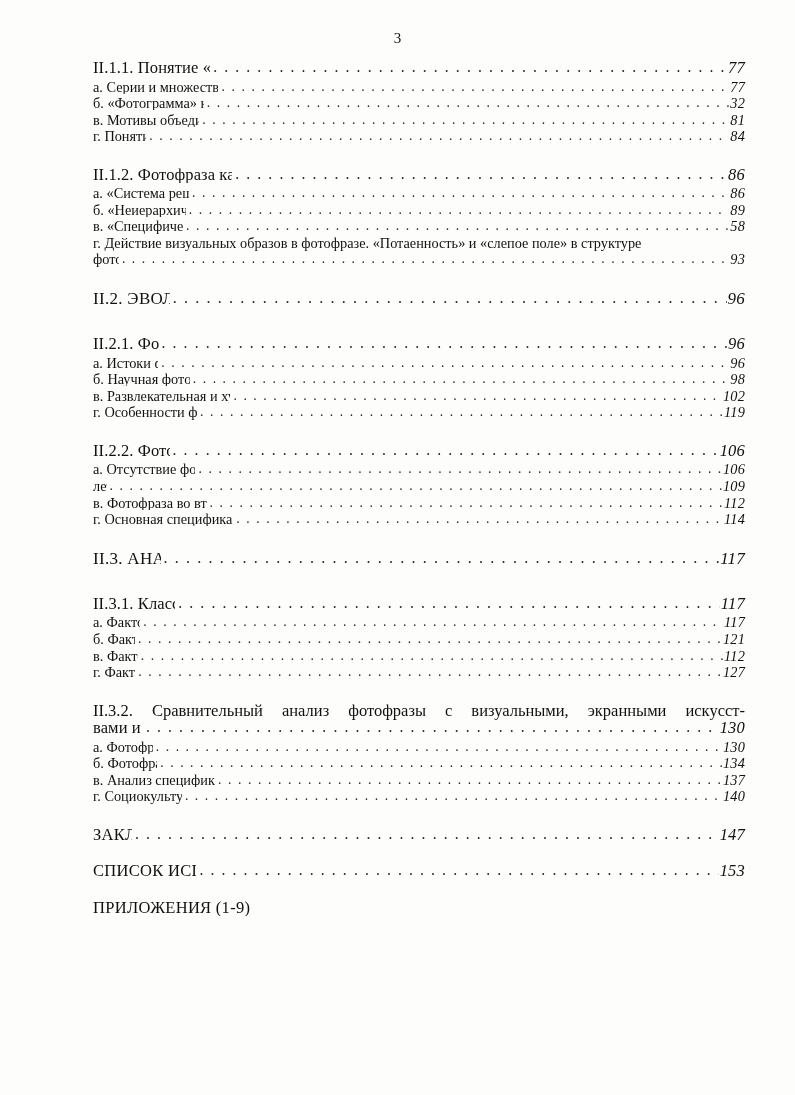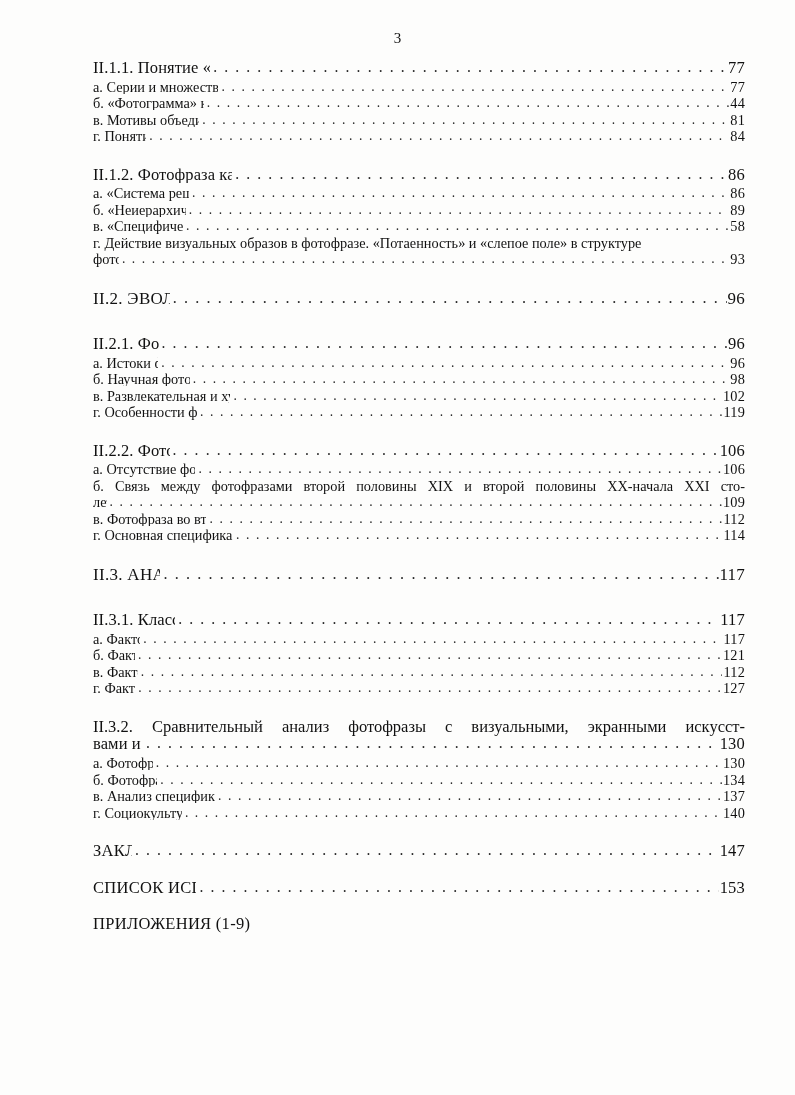--- a/index.html
+++ b/index.html
@@ -59,20 +59,21 @@
     margin: 0 1px 0 3px;
     font-size: 0.95em;
     letter-spacing: 1.6px;
     color: #2a2a2a;
     transform: translateY(-1px);
   }
   .row .pg {
     flex: 0 0 auto;
     text-align: right;
     letter-spacing: 0.2px;
+    font-style: italic;
   }
 
   
   .lvl-sub {            
     font-size: 16.5px;
     margin-bottom: 3px;
   }
   .lvl-sub .txt { letter-spacing: 0.1px; }
 
   .lvl-item {           
@@ -131,21 +132,21 @@
         <div class="row lvl-item">
           <span class="txt">а. Серии и множественности. Фотосерия как открытое различие</span>
           <span class="leader">. . . . . . . . . . . . . . . . . . . . . . . . . . . . . . . . . . . . . . . . . . . . . . . . . . . . . . . . . . . . . . . . . . . . . . . . . . . . . . . . . . . . . . . . . . . . . . . . . . . . . . . . . . . . . . . . . . . . . . . . . . . . . . . . . . . . . . . . . . . . . . . . . . . . . . . . . . . . . . . </span>
           <span class="pg">77</span>
         </div>
       </div>
       <div class="grp">
         <div class="row lvl-item">
           <span class="txt">б. «Фотограмма» как кинематографическое извлечение</span>
           <span class="leader">. . . . . . . . . . . . . . . . . . . . . . . . . . . . . . . . . . . . . . . . . . . . . . . . . . . . . . . . . . . . . . . . . . . . . . . . . . . . . . . . . . . . . . . . . . . . . . . . . . . . . . . . . . . . . . . . . . . . . . . . . . . . . . . . . . . . . . . . . . . . . . . . . . . . . . . . . . . . . . . </span>
-          <span class="pg">44</span>
+          <span class="pg">32</span>
         </div>
       </div>
       <div class="grp">
         <div class="row lvl-item">
           <span class="txt">в.  Мотивы объединения повторений в визумный ряд</span>
           <span class="leader">. . . . . . . . . . . . . . . . . . . . . . . . . . . . . . . . . . . . . . . . . . . . . . . . . . . . . . . . . . . . . . . . . . . . . . . . . . . . . . . . . . . . . . . . . . . . . . . . . . . . . . . . . . . . . . . . . . . . . . . . . . . . . . . . . . . . . . . . . . . . . . . . . . . . . . . . . . . . . . . </span>
           <span class="pg">81</span>
         </div>
       </div>
       <div class="grp">
@@ -247,23 +248,20 @@
         </div>
       </div>
       <div class="grp">
         <div class="row lvl-item">
           <span class="txt">а. Отсутствие фотофразы в первой половине XX в.</span>
           <span class="leader">. . . . . . . . . . . . . . . . . . . . . . . . . . . . . . . . . . . . . . . . . . . . . . . . . . . . . . . . . . . . . . . . . . . . . . . . . . . . . . . . . . . . . . . . . . . . . . . . . . . . . . . . . . . . . . . . . . . . . . . . . . . . . . . . . . . . . . . . . . . . . . . . . . . . . . . . . . . . . . . </span>
           <span class="pg">106</span>
         </div>
       </div>
       <div class="grp">
-        <div class="row lvl-item wrapblock">
-          <span class="wrap-first">б. Связь между фотофразами второй половины XIX и второй половины XX-начала XXI сто-</span>
-        </div>
         <div class="row lvl-item">
           <span class="txt">летий</span>
           <span class="leader">. . . . . . . . . . . . . . . . . . . . . . . . . . . . . . . . . . . . . . . . . . . . . . . . . . . . . . . . . . . . . . . . . . . . . . . . . . . . . . . . . . . . . . . . . . . . . . . . . . . . . . . . . . . . . . . . . . . . . . . . . . . . . . . . . . . . . . . . . . . . . . . . . . . . . . . . . . . . . . . </span>
           <span class="pg">109</span>
         </div>
       </div>
       <div class="grp">
         <div class="row lvl-item">
           <span class="txt">в. Фотофраза во второй половине XX в. и в начале XXI в.</span>
           <span class="leader">. . . . . . . . . . . . . . . . . . . . . . . . . . . . . . . . . . . . . . . . . . . . . . . . . . . . . . . . . . . . . . . . . . . . . . . . . . . . . . . . . . . . . . . . . . . . . . . . . . . . . . . . . . . . . . . . . . . . . . . . . . . . . . . . . . . . . . . . . . . . . . . . . . . . . . . . . . . . . . . </span>

